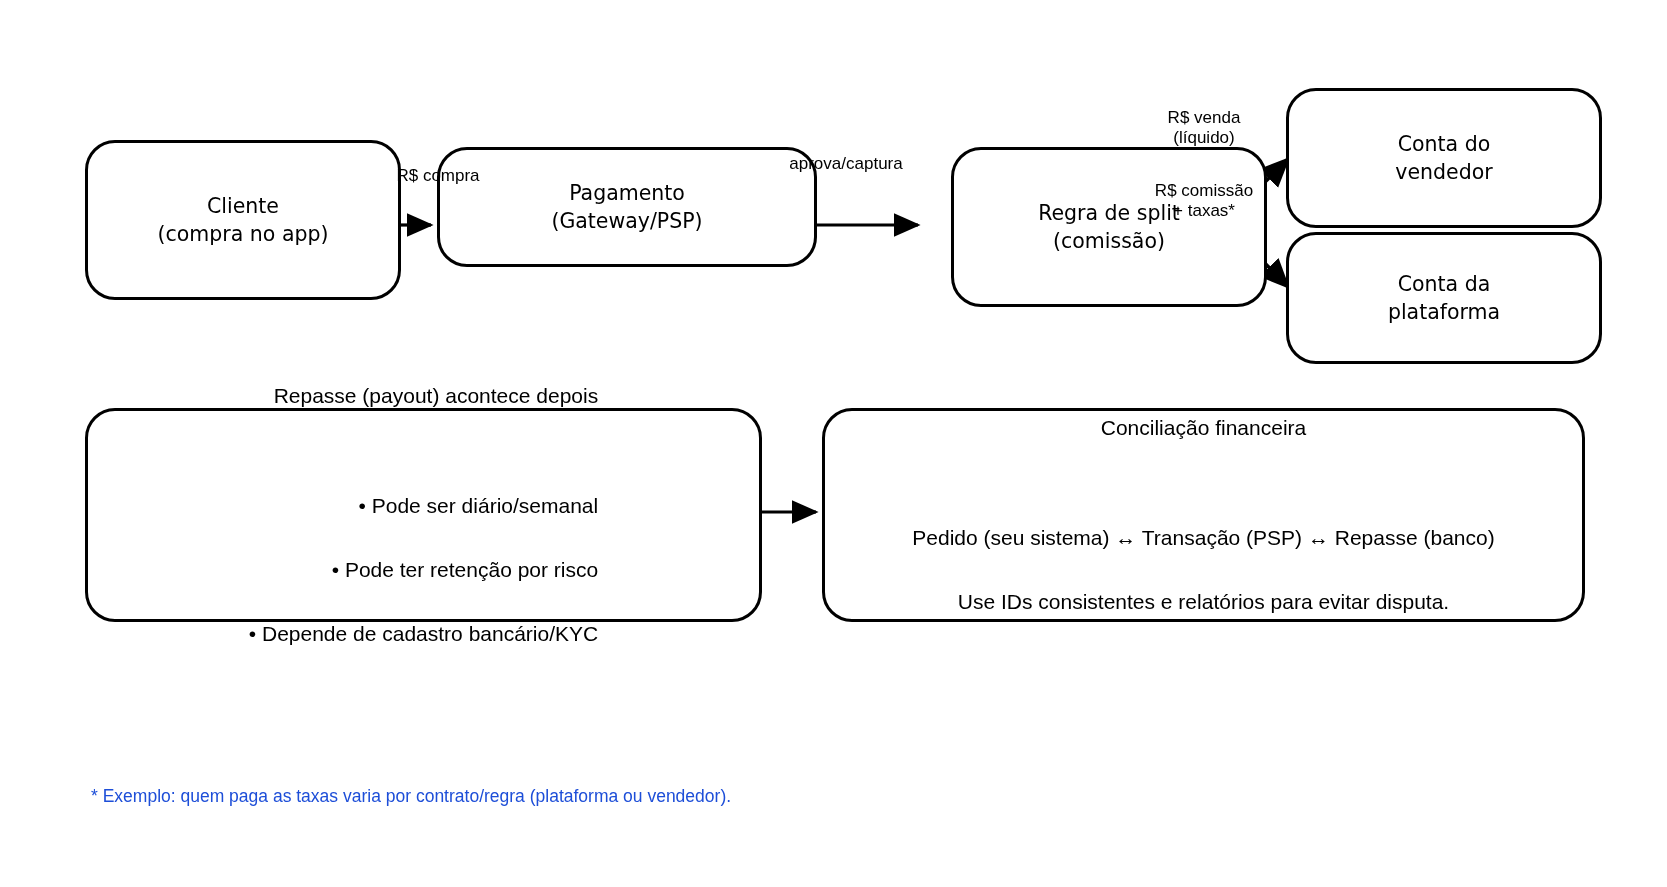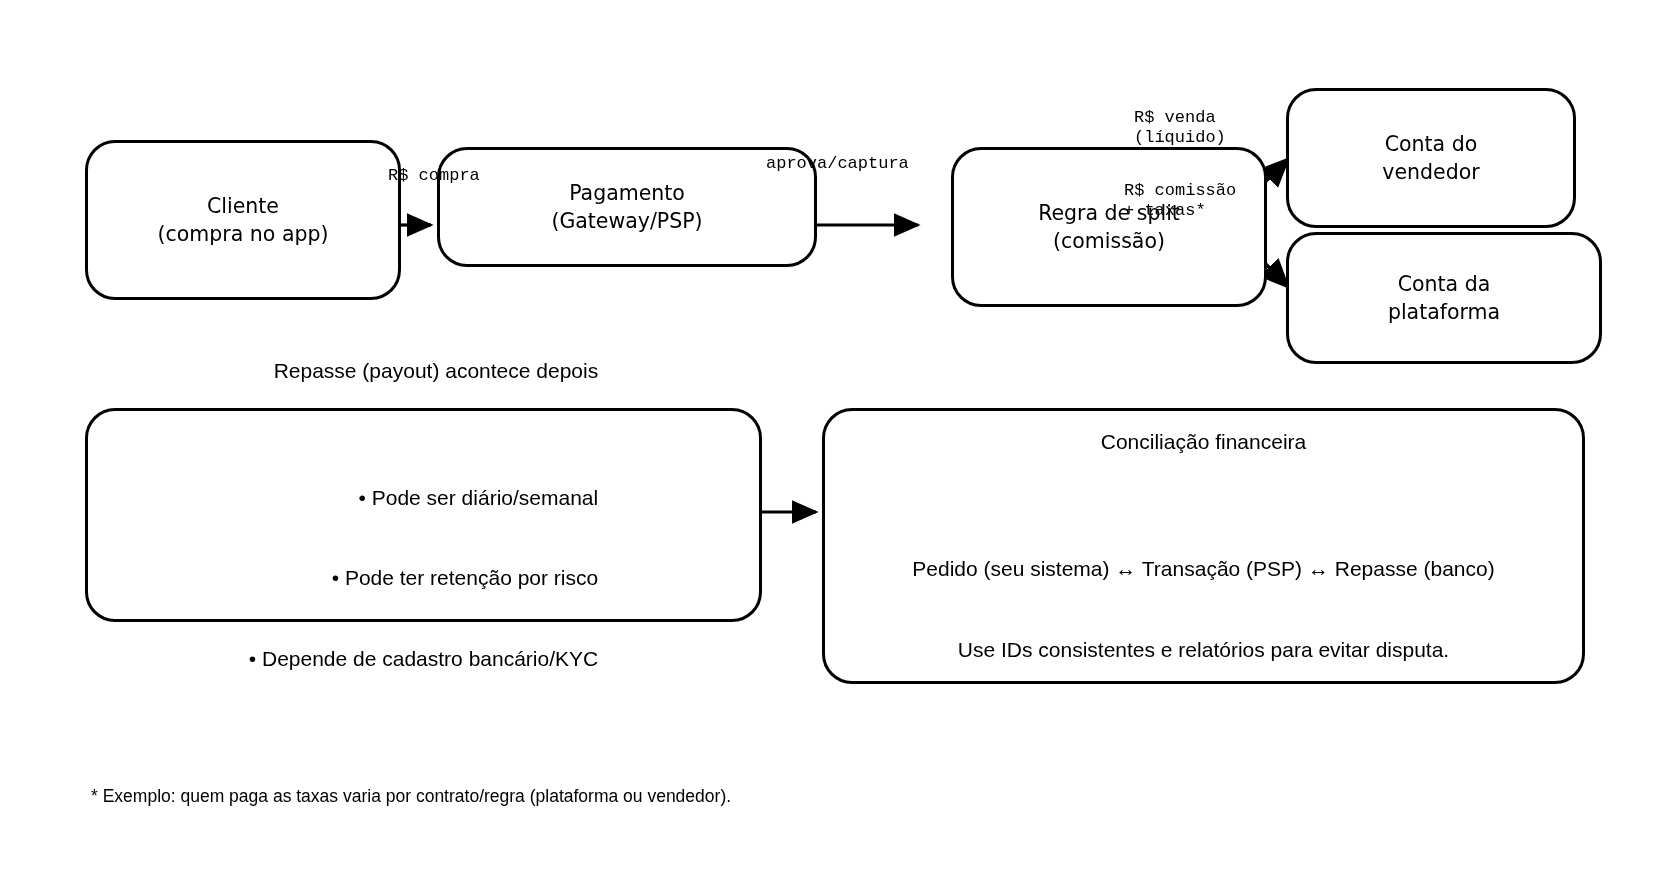--- a/index.html
+++ b/index.html
@@ -36,63 +36,63 @@
   }
   
   #node-cliente   { left: 85px;   top: 140px; width: 316px; height: 160px; }
   #node-pagamento { left: 437px;  top: 147px; width: 380px; height: 120px; }
   #node-split     { left: 924px;  top: 147px; width: 316px; height: 160px; margin-left: 27px; }
   #node-cliente .node-label,
   #node-pagamento .node-label,
   #node-split .node-label { font-size: 20.5px; }
 
   
-  #node-conta-vendedor   { left: 1286px; top: 88px;  width: 290px; height: 140px; }
+  #node-conta-vendedor   { left: 1286px; top: 88px;  width: 316px; height: 140px; }
   #node-conta-plataforma { left: 1286px; top: 232px; width: 316px; height: 132px; }
   #node-conta-vendedor .node-label,
   #node-conta-plataforma .node-label { font-size: 20.5px; }
 
   
   #node-repasse      { left: 85px;  top: 408px; width: 677px; height: 214px; text-align: right; }
-  #node-conciliacao  { left: 822px; top: 408px; width: 763px; height: 276px; }
+  #node-conciliacao  { left: 822px; top: 408px; width: 763px; height: 214px; }
   #node-repasse .node-label,
   #node-conciliacao .node-label {
     font-family: "Liberation Sans", "DejaVu Sans", sans-serif;
     font-size: 21px;
     line-height: 1.52;
   }
   .blk-title { display: block; }
   .blk-gap { display: block; height: 14px; }
-  .blk-line { display: block; margin-top: 17px; }
+  .blk-line { display: block; }
 
   
   .edge-label {
     position: absolute;
-    font-family: Liberation Mono, monospace;
+    font-family: Liberation Sans, sans-serif;
     font-size: 17px;
     color: #000000;
     white-space: pre-line;
-    text-align: left;
+    text-align: center;
     line-height: 1.2;
     z-index: 4;
     background: transparent;
   }
   #lbl-total      { left: 388px;  top: 166px; width: 100px; }
   #lbl-aprova     { left: 766px;  top: 154px; width: 160px; }
   #lbl-venda      { left: 1134px; top: 108px; width: 140px; }
   #lbl-comissao   { left: 1124px; top: 181px; width: 160px; }
 
   
   #footnote {
     position: absolute;
     left: 91px;
     top: 786px;
     font-family: "Liberation Sans", "DejaVu Sans", sans-serif;
     font-size: 17.5px;
-    color: #000000;
+    color: #1d4ed8;
     z-index: 4;
   }
 
   #edges {
     position: absolute;
     left: 0; top: 0;
     width: 1667px;
     height: 887px;
     z-index: 2;
   }

